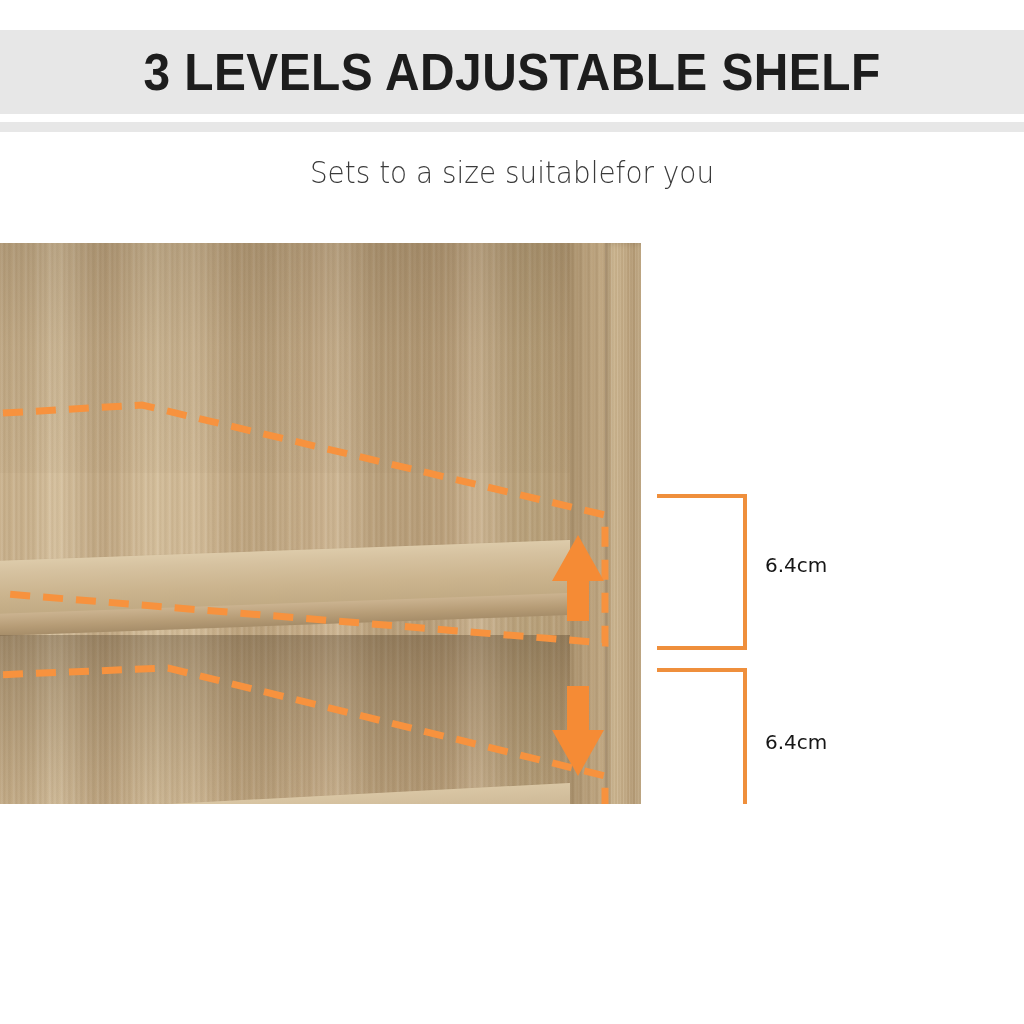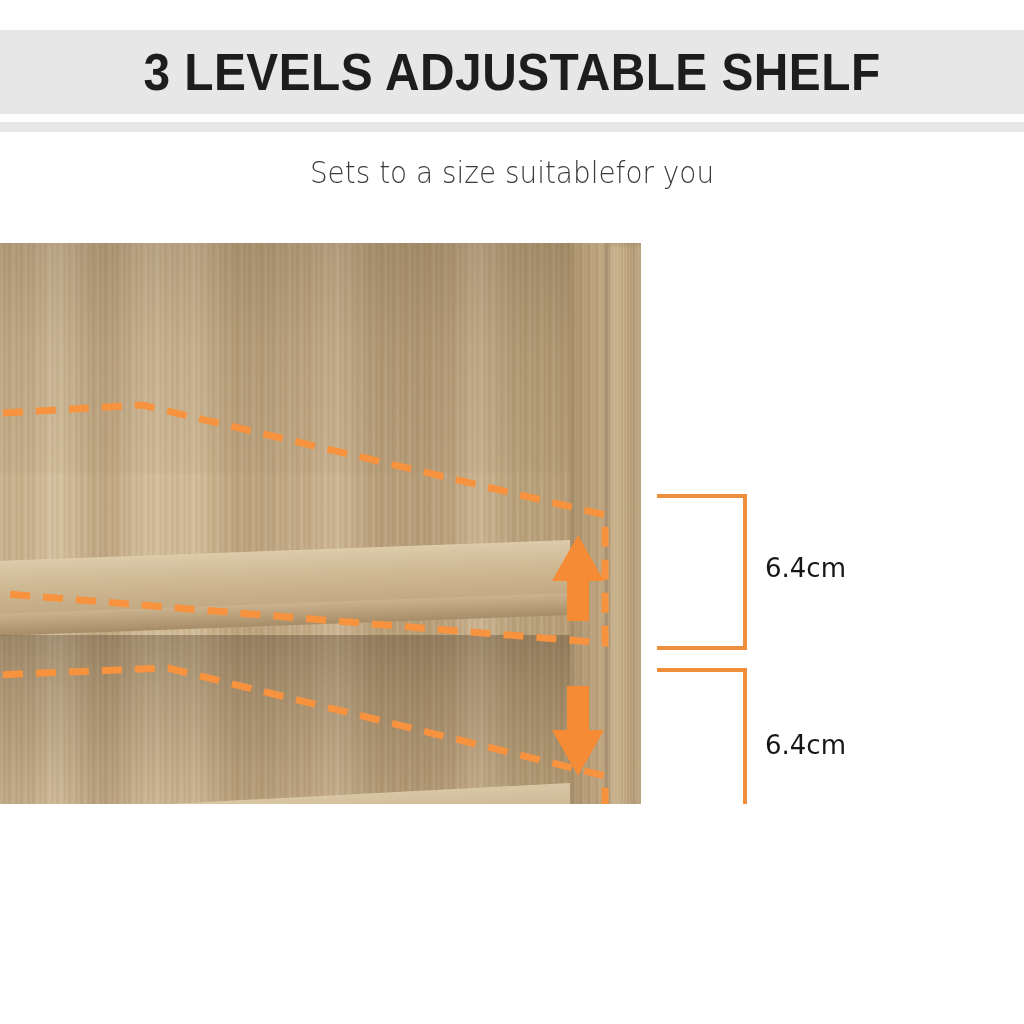--- a/index.html
+++ b/index.html
@@ -307,21 +307,21 @@
   }
   .bracket-2 {
     left: 16px;
     top: 425px;
     width: 86px;
     height: 146px;
   }
   .dim-label {
     position: absolute;
     font-family: "DejaVu Sans", sans-serif;
-    font-size: 26px;
+    font-size: 20px;
     font-weight: 400;
     color: #161616;
     letter-spacing: 0px;
     white-space: nowrap;
   }
   .dim-label-1 { left: 124px; top: 310px; }
   .dim-label-2 { left: 124px; top: 487px; }
 </style>
 </head>
 <body>

